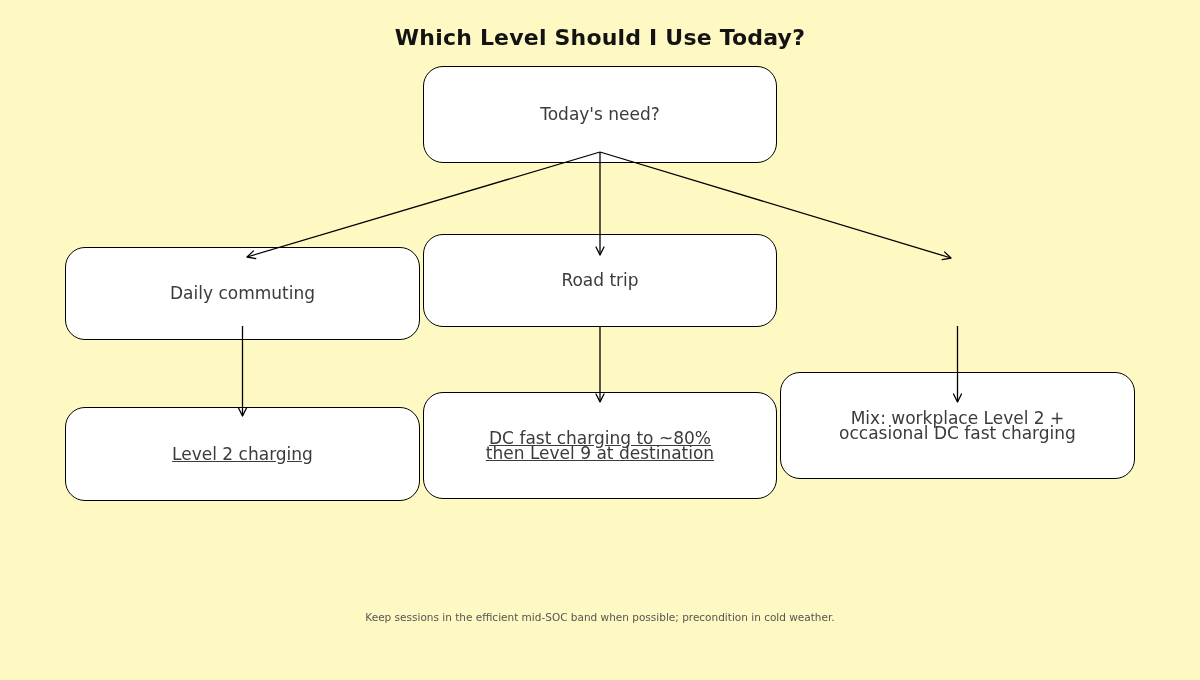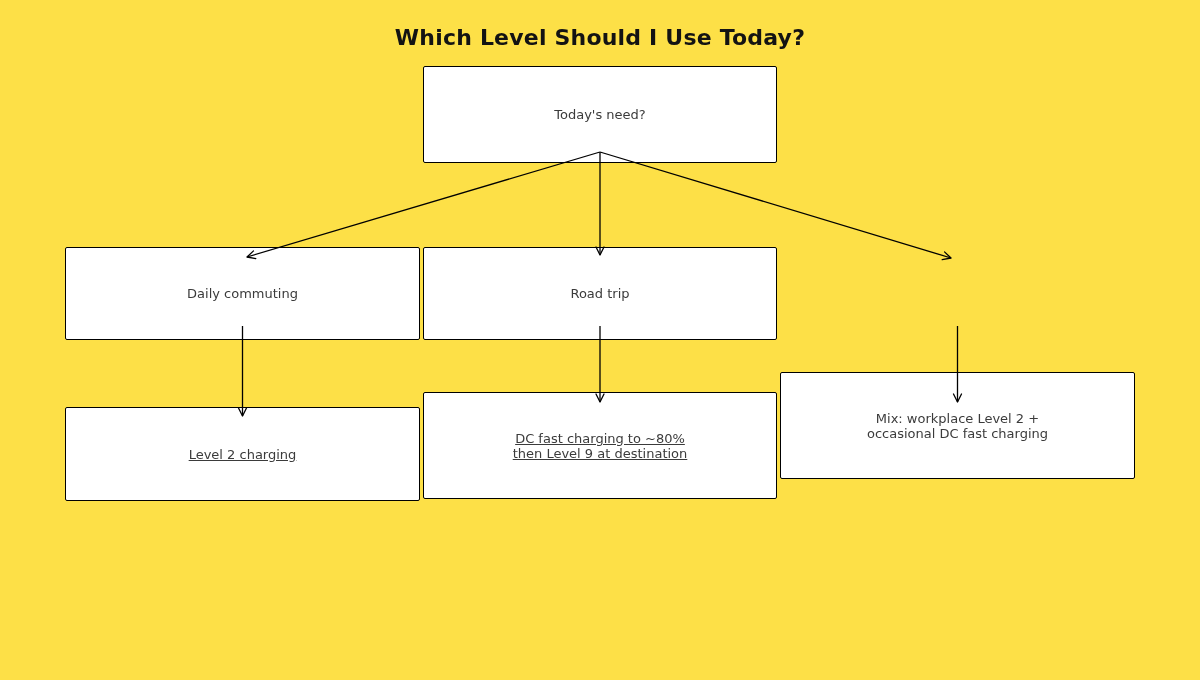--- a/index.html
+++ b/index.html
@@ -8,54 +8,54 @@
     background: #ffffff;
     width: 1200px;
     height: 680px;
     overflow: hidden;
     font-family: "DejaVu Sans", "Liberation Sans", sans-serif;
   }
   .canvas {
     position: relative;
     width: 1200px;
     height: 680px;
-    background: #fde047;
+    background: #fef9c3;
   }
   .title {
     position: absolute;
     top: 25px;
     left: 0;
     width: 1200px;
     text-align: center;
     font-size: 22px;
     font-weight: bold;
     color: #131313;
     letter-spacing: 0.2px;
     margin: 0;
   }
   .node {
     position: absolute;
     box-sizing: border-box;
     border: 1.4px solid #000000;
-    border-radius: 2px;
+    border-radius: 20px;
     background: #ffffff;
     display: flex;
     align-items: center;
     justify-content: center;
     text-align: center;
-    font-size: 13px;
+    font-size: 17px;
     line-height: 15px;
     color: #3b3b3b;
   }
   .node span { display: block; }
   
   .node-root      { left: 423px; top: 66px;  width: 354px; height: 97px; }
   
   .node-daily     { left: 65px;  top: 247px; width: 355px; height: 93px; justify-content: center; }
-  .node-road      { left: 423px; top: 247px; width: 354px; height: 93px; justify-content: center; }
+  .node-road      { left: 423px; top: 234px; width: 354px; height: 93px; justify-content: center; }
   .node-apartment { left: 780px; top: 247px; width: 355px; height: 93px; }
   
   .node-level2    { left: 65px;  top: 407px; width: 355px; height: 94px; text-decoration: underline; }
   .node-dcfast    { left: 423px; top: 392px; width: 354px; height: 107px; text-decoration: underline; }
   .node-mix       { left: 780px; top: 372px; width: 355px; height: 107px; justify-content: center; }
   .arrow-layer {
     position: absolute;
     left: 0;
     top: 0;
     width: 1200px;
@@ -117,14 +117,15 @@
       </marker>
     </defs>
     <line x1="600" y1="152" x2="247" y2="257" stroke="#000000" stroke-width="1.3" marker-end="url(#arrowhead)"></line>
     <line x1="600" y1="152" x2="600" y2="255" stroke="#000000" stroke-width="1.3" marker-end="url(#arrowhead)"></line>
     <line x1="600" y1="152" x2="951" y2="258" stroke="#000000" stroke-width="1.3" marker-end="url(#arrowhead)"></line>
     <line x1="242.5" y1="326" x2="242.5" y2="416" stroke="#000000" stroke-width="1.3" marker-end="url(#arrowhead)"></line>
     <line x1="600" y1="326" x2="600" y2="402" stroke="#000000" stroke-width="1.3" marker-end="url(#arrowhead)"></line>
     <line x1="957.5" y1="326" x2="957.5" y2="402" stroke="#000000" stroke-width="1.3" marker-end="url(#arrowhead)"></line>
   </svg>
 
+  <div class="footer-note">Keep sessions in the efficient mid-SOC band when possible; precondition in cold weather.</div>
 
 </div>
 
 </body></html>

